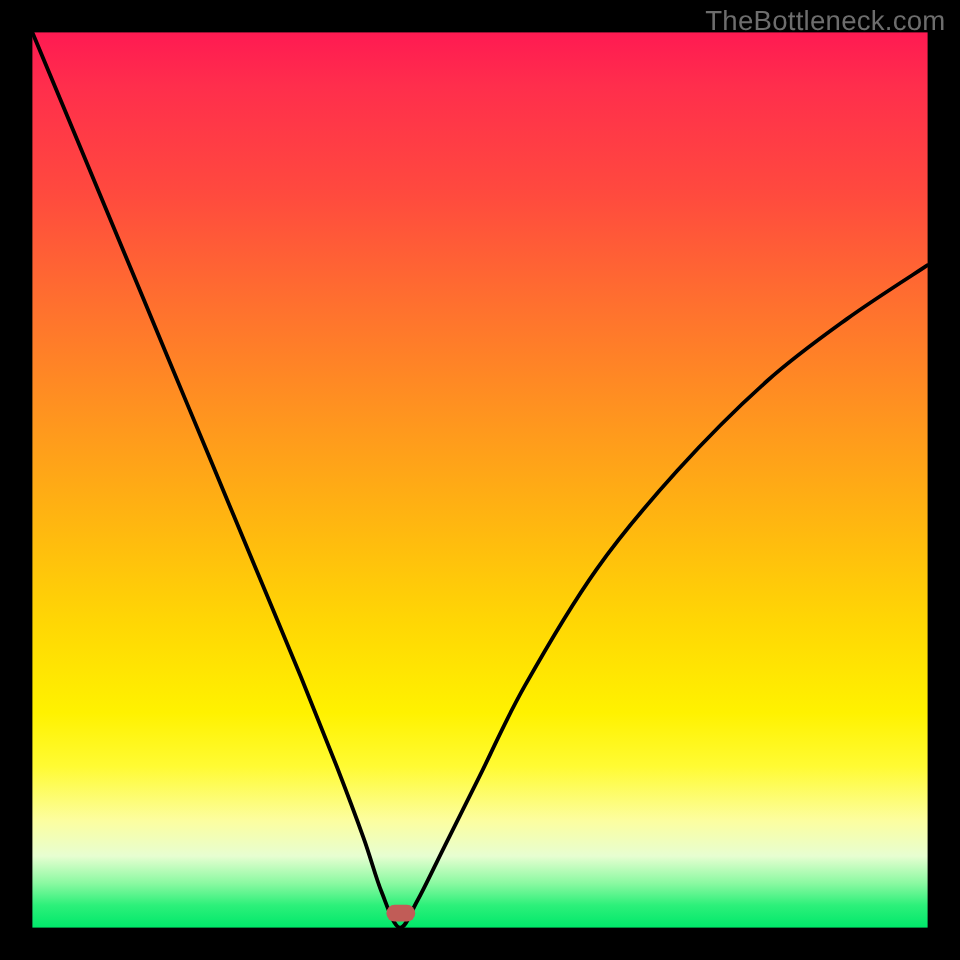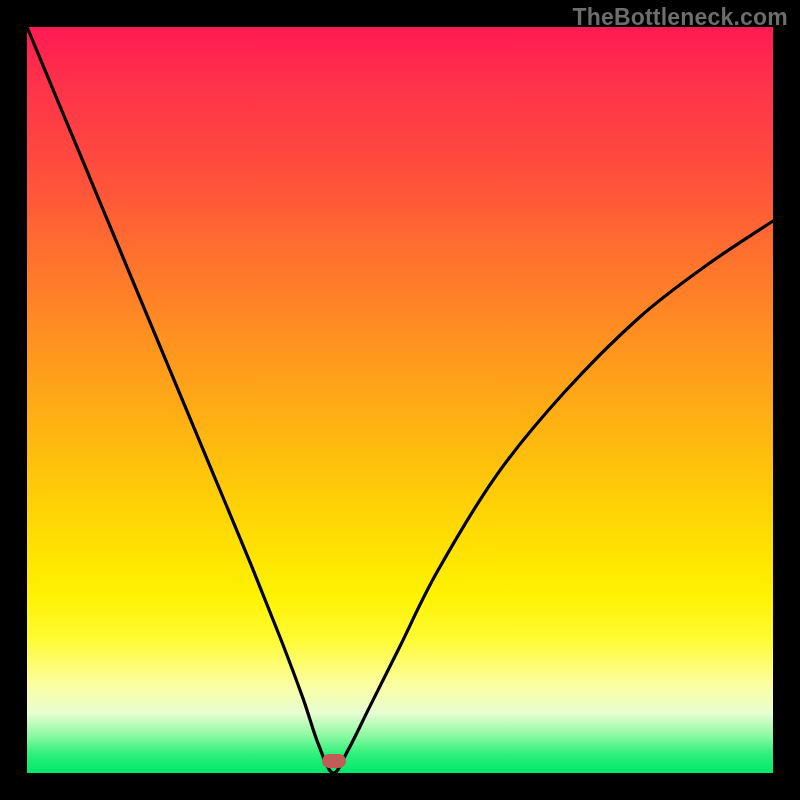--- a/index.html
+++ b/index.html
@@ -44,21 +44,21 @@
       #00e86a 100%
     );
   }
   .watermark {
     position: absolute;
     top: 4px;
     right: 12px;
     color: #6d6d6d;
     font-size: 23px;
     letter-spacing: 0.2px;
-    font-weight: 700;
+    font-weight: 400;
     user-select: none;
   }
   svg.curve {
     position: absolute;
     left: 0;
     top: 0;
     width: 746px;
     height: 746px;
     overflow: visible;
   }

